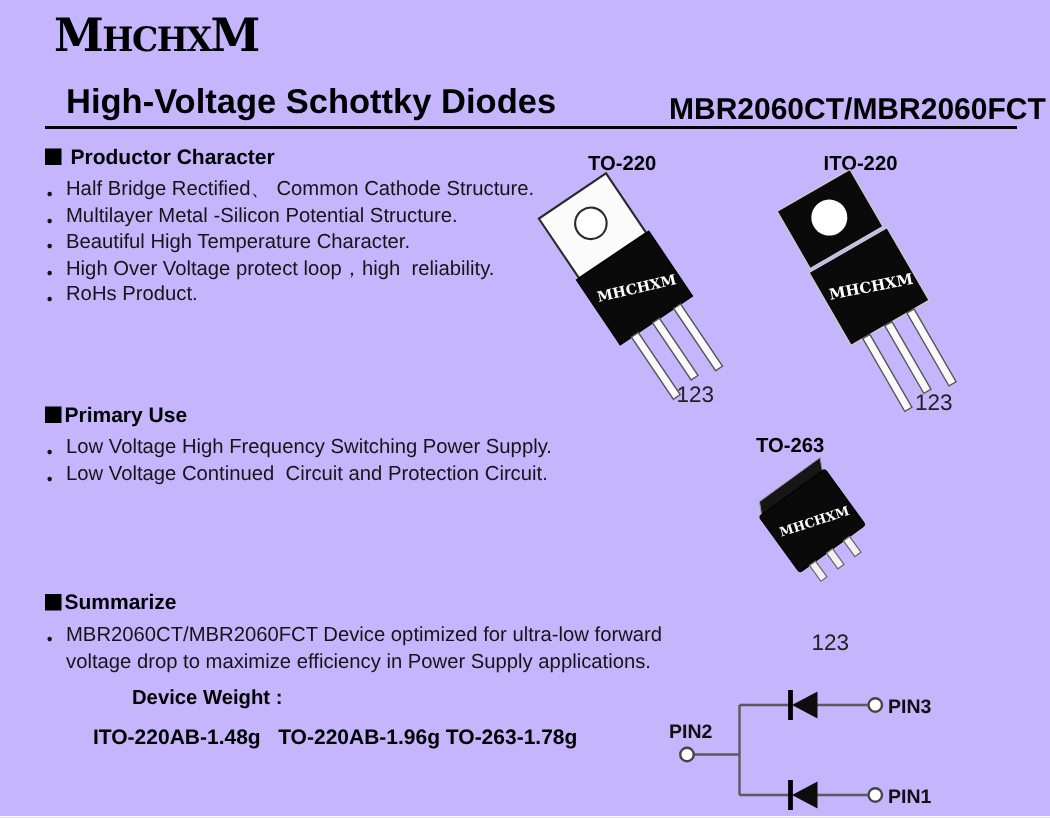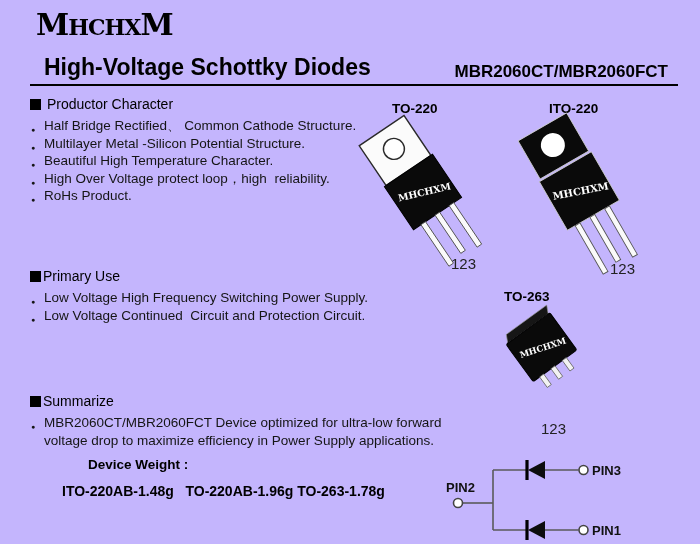--- a/index.html
+++ b/index.html
@@ -14,27 +14,27 @@
     letter-spacing:-1px;line-height:1;white-space:nowrap;
     transform:scaleY(1.02);
   }
   .logo .big{font-size:30px;}
   .logo .small{font-size:22px;}
   .doc-title{
     position:absolute;left:44px;top:54px;
     font-size:23px;font-weight:bold;color:#000;letter-spacing:0px;white-space:nowrap;
   }
   .part-number{
-    position:absolute;left:446px;top:62px;width:222px;text-align:right;
-    font-size:17px;font-weight:bold;color:#000;white-space:nowrap;
+    position:absolute;left:446px;top:62px;width:222px;
+    font-size:20px;font-weight:bold;color:#000;white-space:nowrap;
   }
   .header-rule{position:absolute;left:30px;top:84px;width:648px;height:2px;background:#000;}
   
   .section{position:absolute;left:30px;}
-  .sec-head{display:flex;align-items:center;gap:6px;font-size:14px;font-weight:normal;color:#000;}
+  .sec-head{display:flex;align-items:center;gap:6px;font-size:14px;font-weight:bold;color:#000;}
   .sq{width:11px;height:11px;background:#000;display:inline-block;flex:0 0 auto;}
   .sec-head.tight{gap:2px;align-items:center;}
   ul.bullets{list-style:none;margin:5px 0 0 0;padding:0;}
   ul.bullets li{
     position:relative;padding-left:14px;font-size:13.5px;line-height:17.5px;
     color:#151515;white-space:pre-wrap;
   }
   ul.bullets li::before{
     content:"●";position:absolute;left:1px;top:4px;font-size:7px;color:#151515;
   }

